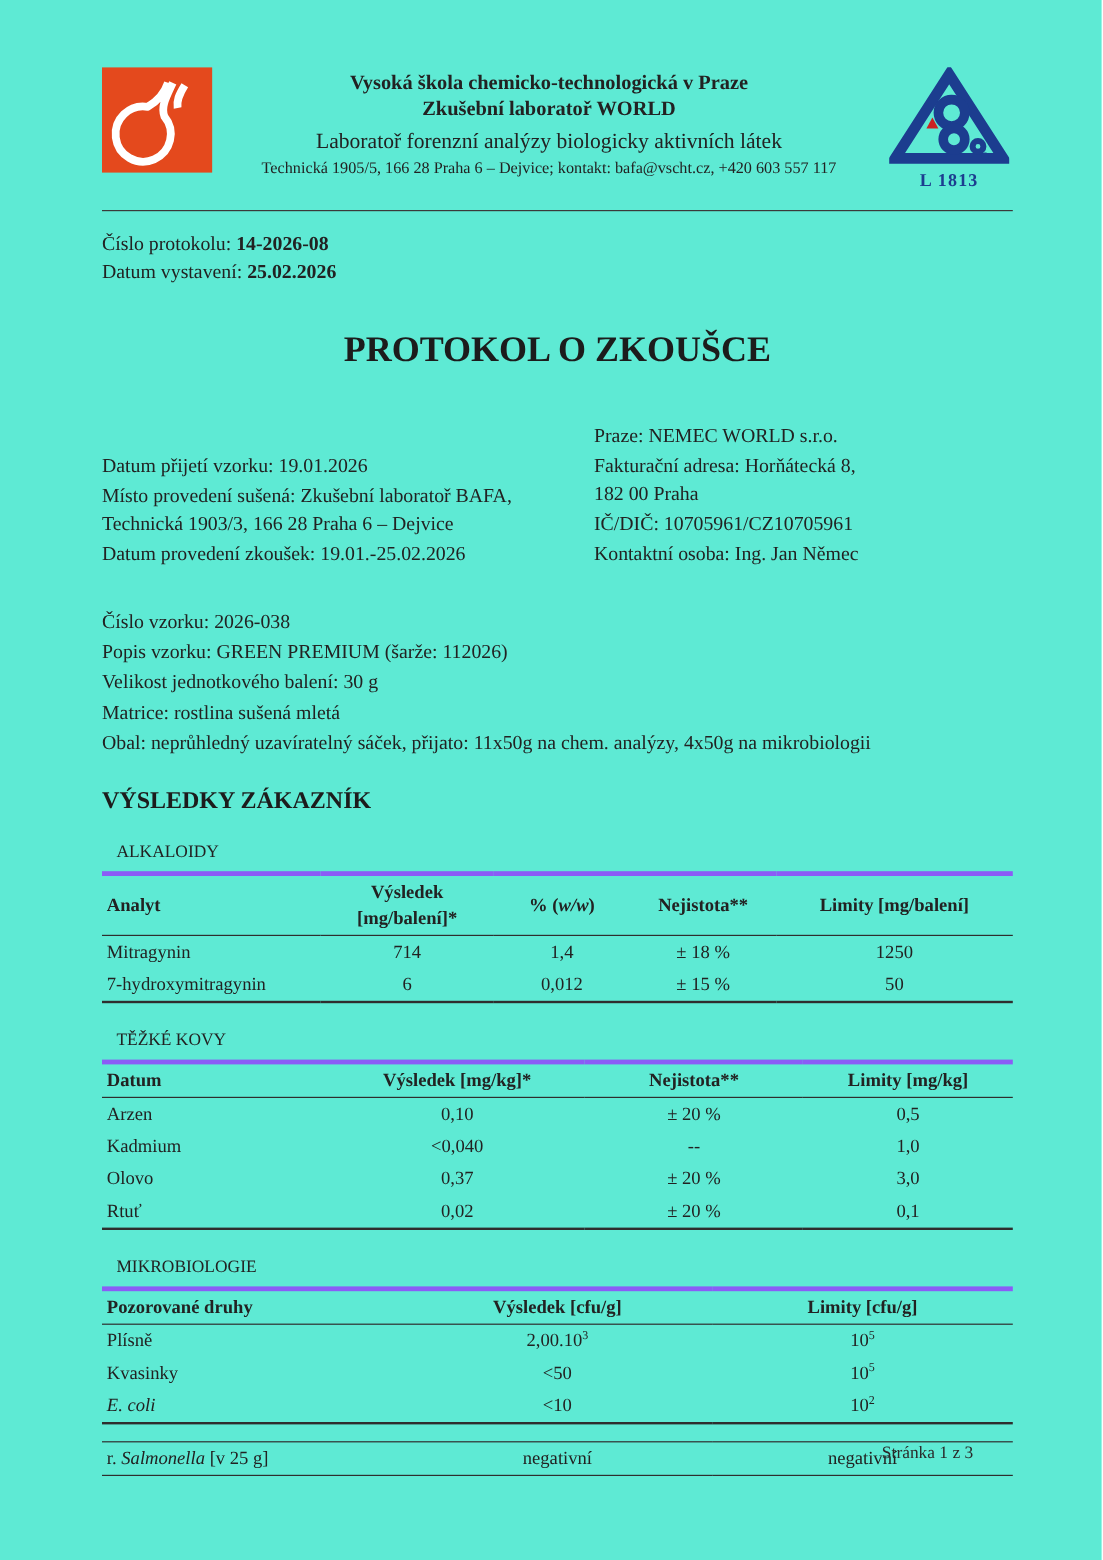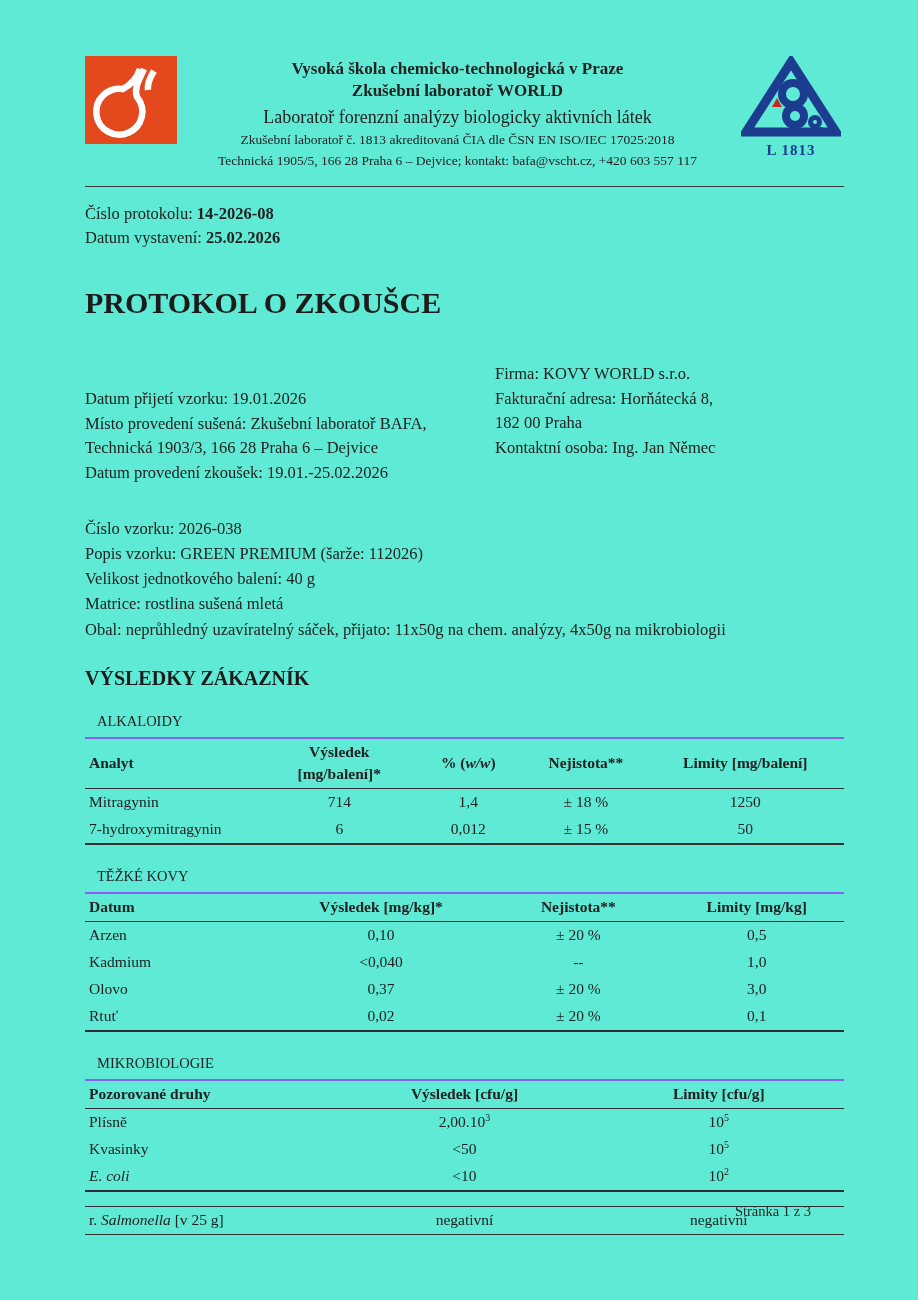--- a/index.html
+++ b/index.html
@@ -22,39 +22,39 @@
   .h-line4, .h-line5 { font-size:13.5px; line-height:1.5; }
   .logo-cia { width:106px; flex:0 0 auto; text-align:center; }
   .cia-label { font-size:15px; font-weight:bold; letter-spacing:1px; margin-top:-2px; }
 
   .header-rule { border:none; border-top:1.6px solid #3a3a3a; margin:15px 0 0; }
 
   
   .proto-meta { margin-top:15px; font-size:16.5px; line-height:1.45; }
 
   
-  .doc-title { margin:36px 0 0; text-align:left; font-size:30px; font-weight:bold; color:#1c1c1c; }
+  .doc-title { margin:36px 0 0; text-align:center; font-size:30px; font-weight:bold; color:#1c1c1c; }
 
   
   .info-cols { display:flex; margin-top:42px; font-size:16.5px; line-height:1.5; }
   .info-left { width:410px; padding-top:25px; }
   .info-right { flex:1; }
   .customer-heading { margin-bottom:7px; }
 
   .sample-block { margin-top:30px; font-size:16.5px; line-height:1.53; }
 
   .results-heading { margin-top:25px; font-size:20px; font-weight:bold; color:#1c1c1c; }
 
   .tsection { margin-top:0; }
   .tlabel { margin-top:23px; margin-left:12px; font-size:14.5px; }
 
   table.rtable {
     width:100%; border-collapse:collapse; table-layout:fixed;
     margin-top:7px; font-size:15.5px;
-    border-top:2px solid #8b5cf6; border-bottom:2px solid #2e2e2e;
+    border-top:4px solid #8b5cf6; border-bottom:2px solid #2e2e2e;
   }
   table.rtable th { font-weight:bold; border-bottom:1.8px solid #2e2e2e; }
   table.rtable th, table.rtable td { padding:2.5px 4px; line-height:1.42; overflow:hidden; }
   .al-left { text-align:left; }
   .al-center { text-align:center; }
   sup { font-size:10px; line-height:0; }
 
   .salmonella-wrap { margin-top:14px; }
   .salmonella-wrap table.rtable { margin-top:0; border-top:1.8px solid #2e2e2e; border-bottom:1.8px solid #2e2e2e; }
 
@@ -71,21 +71,20 @@
         <svg width="92" height="88" viewBox="0 0 92 88" aria-hidden="true">
           <rect x="0" y="0" width="92" height="88" style="fill:var(--brand-orange,#e4491d)"></rect>
           <path d="M59 13 C53 26 49 33 52 41 A23 23 0 1 1 38 33 C47 28 52 22 55 13" fill="none" stroke="#ffffff" stroke-width="6.5"></path>
           <path d="M69 15 C64 23 62 28 63 34" fill="none" stroke="#ffffff" stroke-width="6.5"></path>
         </svg>
       </div>
       <div class="header-center">
         <div class="h-line1">Vysoká škola chemicko-technologická v Praze</div>
         <div class="h-line2">Zkušební laboratoř WORLD</div>
         <div class="h-line3">Laboratoř forenzní analýzy biologicky aktivních látek</div>
-        <div class="h-line4">Zkušební laboratoř č. 1813 akreditovaná ČIA dle ČSN EN ISO/IEC 17025:2018</div>
         <div class="h-line5">Technická 1905/5, 166 28 Praha 6 – Dejvice; kontakt: bafa@vscht.cz, +420 603 557 117</div>
       </div>
       <div class="logo-cia">
         <svg width="100" height="84" viewBox="0 0 100 84" aria-hidden="true">
           <path d="M50 6 L95 76 L5 76 Z" fill="none" style="stroke:var(--brand-blue,#1c3d8f)" stroke-width="9" stroke-linejoin="miter"></path>
           <circle cx="52" cy="38" r="11" fill="none" style="stroke:var(--brand-blue,#1c3d8f)" stroke-width="8"></circle>
           <circle cx="54" cy="60" r="9" fill="none" style="stroke:var(--brand-blue,#1c3d8f)" stroke-width="8"></circle>
           <circle cx="74" cy="66" r="4.5" fill="none" style="stroke:var(--brand-blue,#1c3d8f)" stroke-width="5"></circle>
           <circle cx="80" cy="74" r="3" style="fill:var(--brand-blue,#1c3d8f)"></circle>
           <path d="M36 42 l5 9 h-10 z" fill="#cc2222"></path>
@@ -105,32 +104,33 @@
 
     <div class="info-cols">
       <div class="info-left">
           <div>Datum přijetí vzorku: 19.01.2026</div>
           <div>Místo provedení sušená: Zkušební laboratoř BAFA,</div>
           <div>Technická 1903/3, 166 28 Praha 6 – Dejvice</div>
           <div>Datum provedení zkoušek: 19.01.-25.02.2026</div>
         </div>
       <div class="info-right">
         <div>
-            <div>Firma: KOVY WORLD s.r.o.</div>
+            <div>Praze: NEMEC WORLD s.r.o.</div>
             <div>Fakturační adresa: Horňátecká 8,</div>
             <div>182 00 Praha</div>
+            <div>IČ/DIČ: 10705961/CZ10705961</div>
             <div>Kontaktní osoba: Ing. Jan Němec</div>
           </div>
       </div>
     </div>
 
     <div class="sample-block">
         <div>Číslo vzorku: 2026-038</div>
         <div>Popis vzorku: GREEN PREMIUM (šarže: 112026)</div>
-        <div>Velikost jednotkového balení: 40 g</div>
+        <div>Velikost jednotkového balení: 30 g</div>
         <div>Matrice: rostlina sušená mletá</div>
         <div>Obal: neprůhledný uzavíratelný sáček, přijato: 11x50g na chem. analýzy, 4x50g na mikrobiologii</div>
       </div>
 
     <div class="results-heading">VÝSLEDKY ZÁKAZNÍK</div>
 
     <section class="tsection">
       <div class="tlabel">ALKALOIDY</div>
       <div>
           <table class="rtable">

